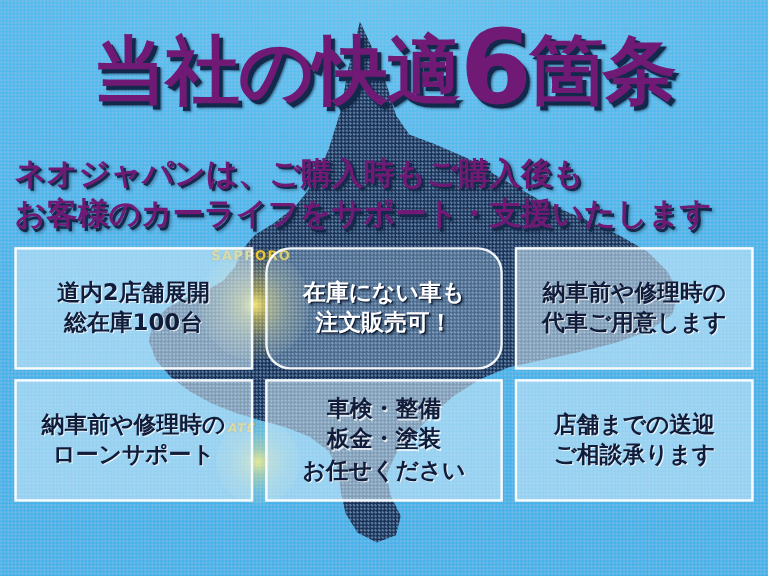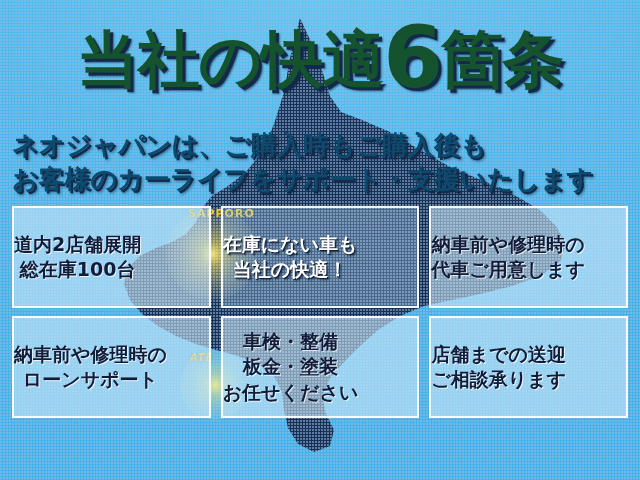--- a/index.html
+++ b/index.html
@@ -67,50 +67,50 @@
   }
   .city-label {
     position: absolute;
     font-weight: bold;
     letter-spacing: 1px;
     color: #e9c93a;
     text-shadow: 0 0 2px rgba(80,70,10,.6);
     pointer-events: none;
     white-space: nowrap;
   }
-  .city-sapporo { left: 188px; top: 207px; font-size: 11px; }
+  .city-sapporo { left: 176px; top: 207px; font-size: 11px; }
   .city-date    { left: 190px; top: 352px; font-size: 10px; font-style: italic; }
 
   
   .headline {
     position: absolute;
     left: 0; top: 14px;
     width: 640px;
     text-align: center;
-    color: #14532d;
+    color: #701a75;
     font-weight: bold;
     font-size: 62px;
     line-height: 1;
     letter-spacing: -1px;
     text-shadow:
       3px 3px 0 #13294b,
       4px 4px 2px rgba(10,25,50,.55);
     white-space: nowrap;
   }
   .headline .num {
     font-size: 86px;
     vertical-align: -6px;
     letter-spacing: -2px;
   }
   
   .subtitle {
     position: absolute;
     left: 12px; top: 128px;
     width: 620px;
-    color: #0c4a6e;
+    color: #701a75;
     font-weight: bold;
     font-size: 26px;
     line-height: 1.32;
     letter-spacing: 0px;
     text-shadow:
       2px 2px 0 #15294a,
       3px 3px 3px rgba(10,25,50,.5);
     white-space: nowrap;
   }
   
@@ -123,39 +123,40 @@
     grid-template-rows: 1fr 1fr;
     column-gap: 10px;
     row-gap: 8px;
   }
   .cell {
     position: relative;
     border: 2px solid rgba(255,255,255,.92);
     background: rgba(205,232,248,.58);
     display: flex;
     align-items: center;
+    justify-content: center;
     box-sizing: border-box;
   }
   .cell-text {
     position: relative;
     text-align: center;
     color: #101c3a;
     font-weight: bold;
     font-size: 19px;
     line-height: 1.34;
     letter-spacing: 0px;
     text-shadow: 1px 1px 0 rgba(255,255,255,.75);
     white-space: nowrap;
   }
   
   .cell.on-dark .cell-text {
     color: #ffffff;
     text-shadow: 1px 1px 0 #0e1d38, 2px 2px 2px rgba(5,15,35,.6);
   }
-  .cell.on-dark { background: rgba(176,210,236,.34); }
+  .cell.on-dark { background: rgba(176,210,236,.34); border-radius: 21px; }
   .cell-line { display: block; }
 </style>
 </head>
 <body>
 
 <div id="banner">
 
   <div class="sky"></div>
 
   <div class="map-wrap">
@@ -206,21 +207,21 @@
     <div class="cell">
       <div class="cell-text">
         <span class="cell-line">道内2店舗展開</span>
         <span class="cell-line">総在庫100台</span>
       </div>
     </div>
 
     <div class="cell on-dark">
       <div class="cell-text">
         <span class="cell-line">在庫にない車も</span>
-        <span class="cell-line">当社の快適！</span>
+        <span class="cell-line">注文販売可！</span>
       </div>
     </div>
 
     <div class="cell">
       <div class="cell-text">
         <span class="cell-line">納車前や修理時の</span>
         <span class="cell-line">代車ご用意します</span>
       </div>
     </div>
 

